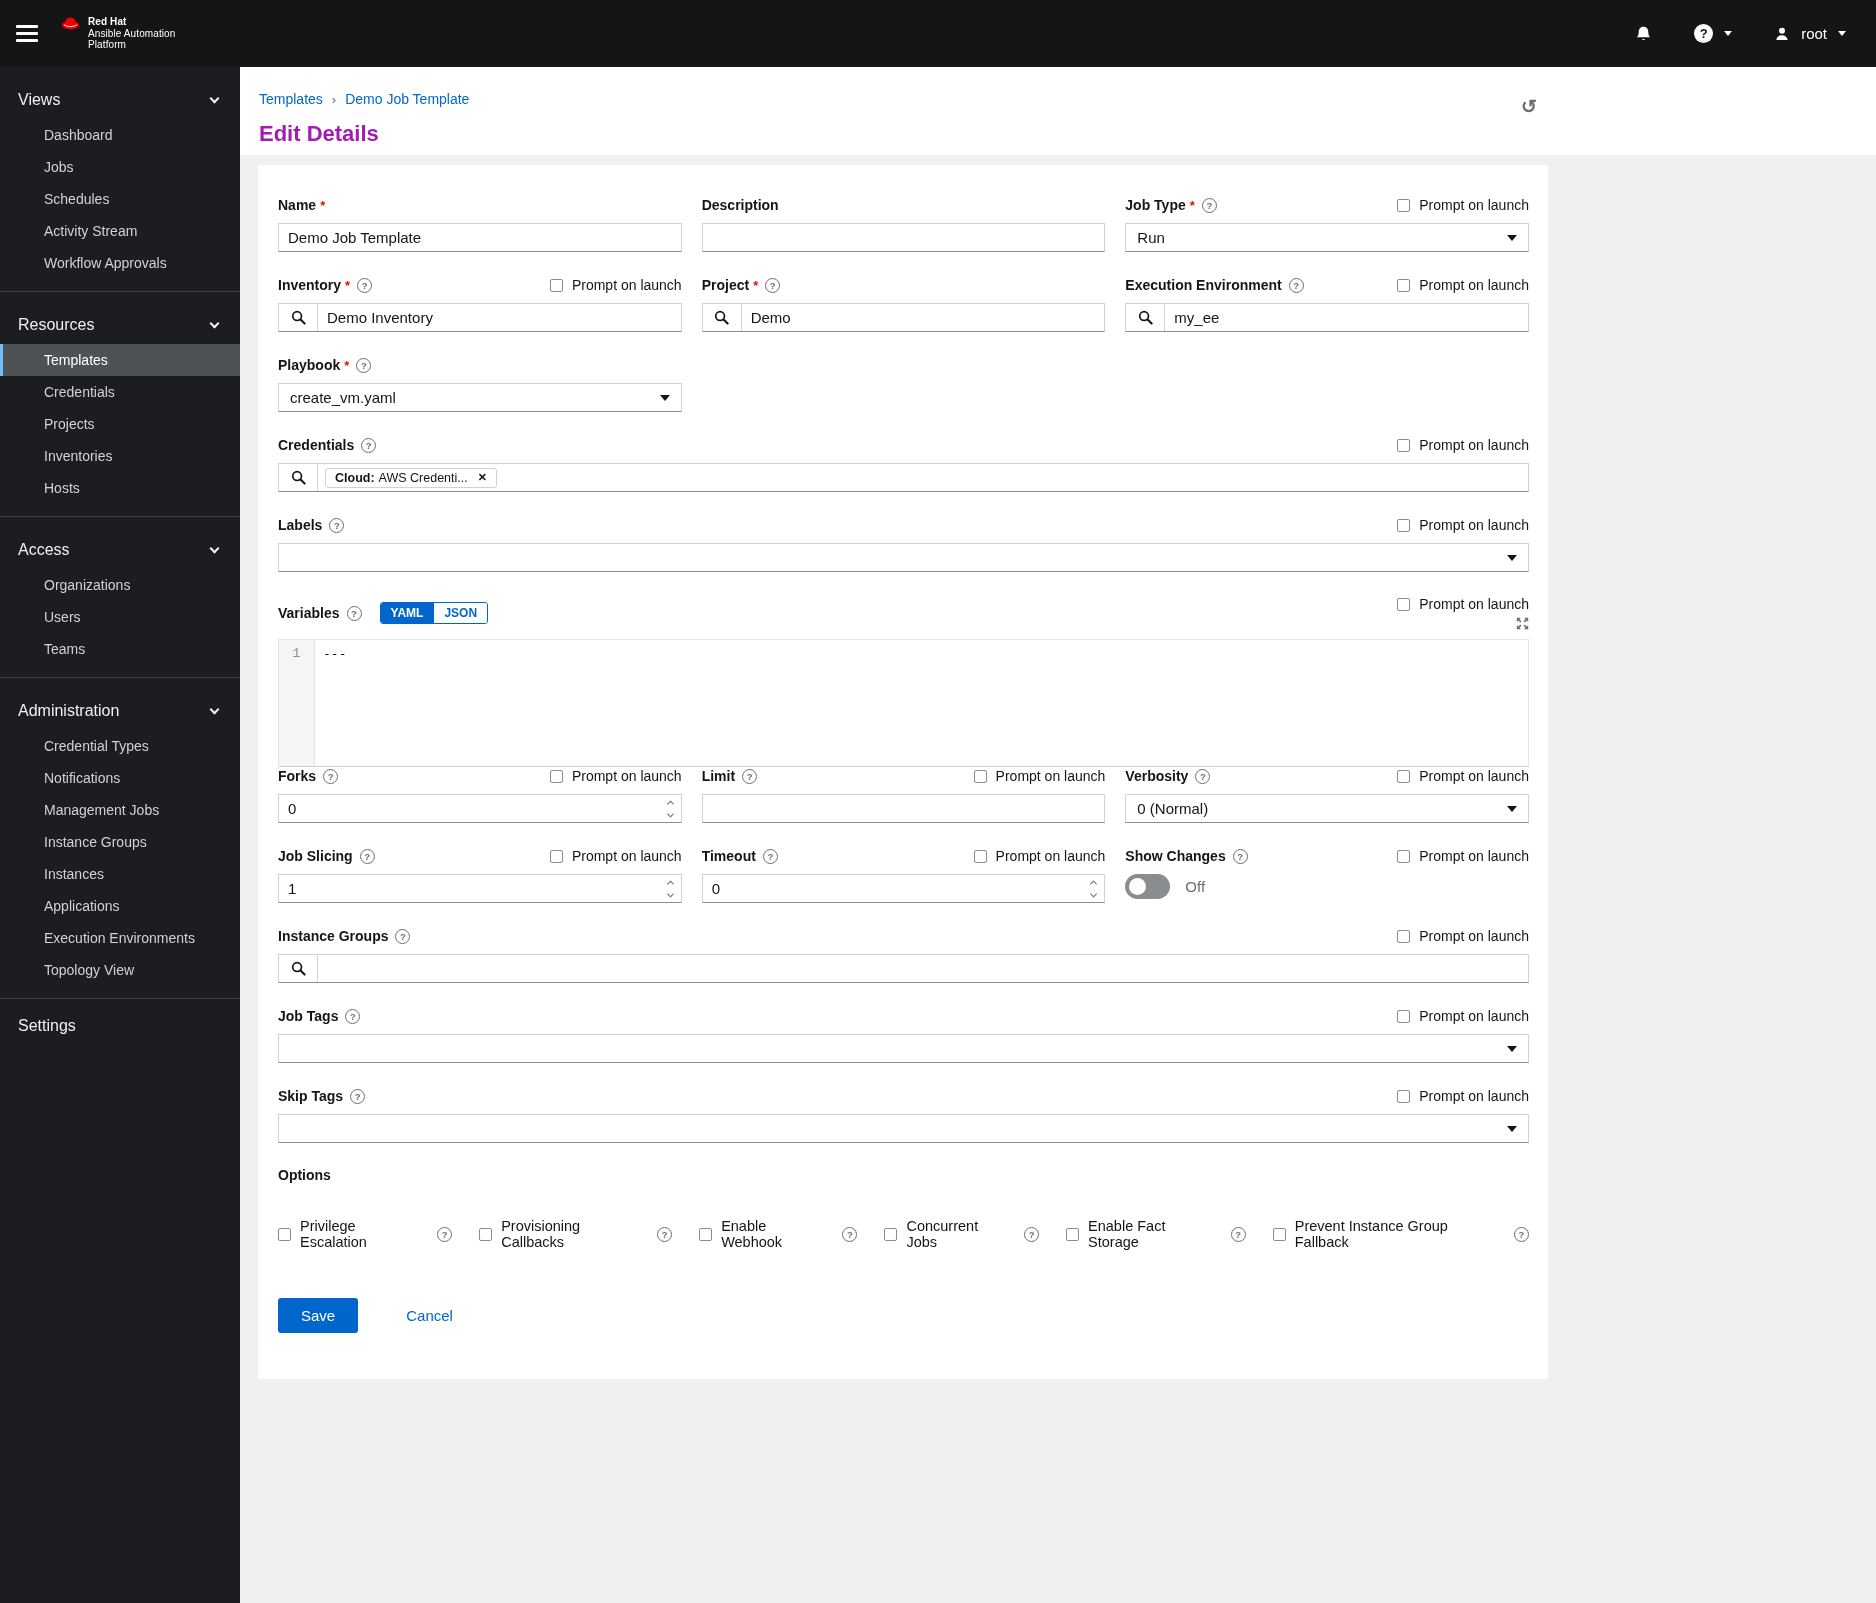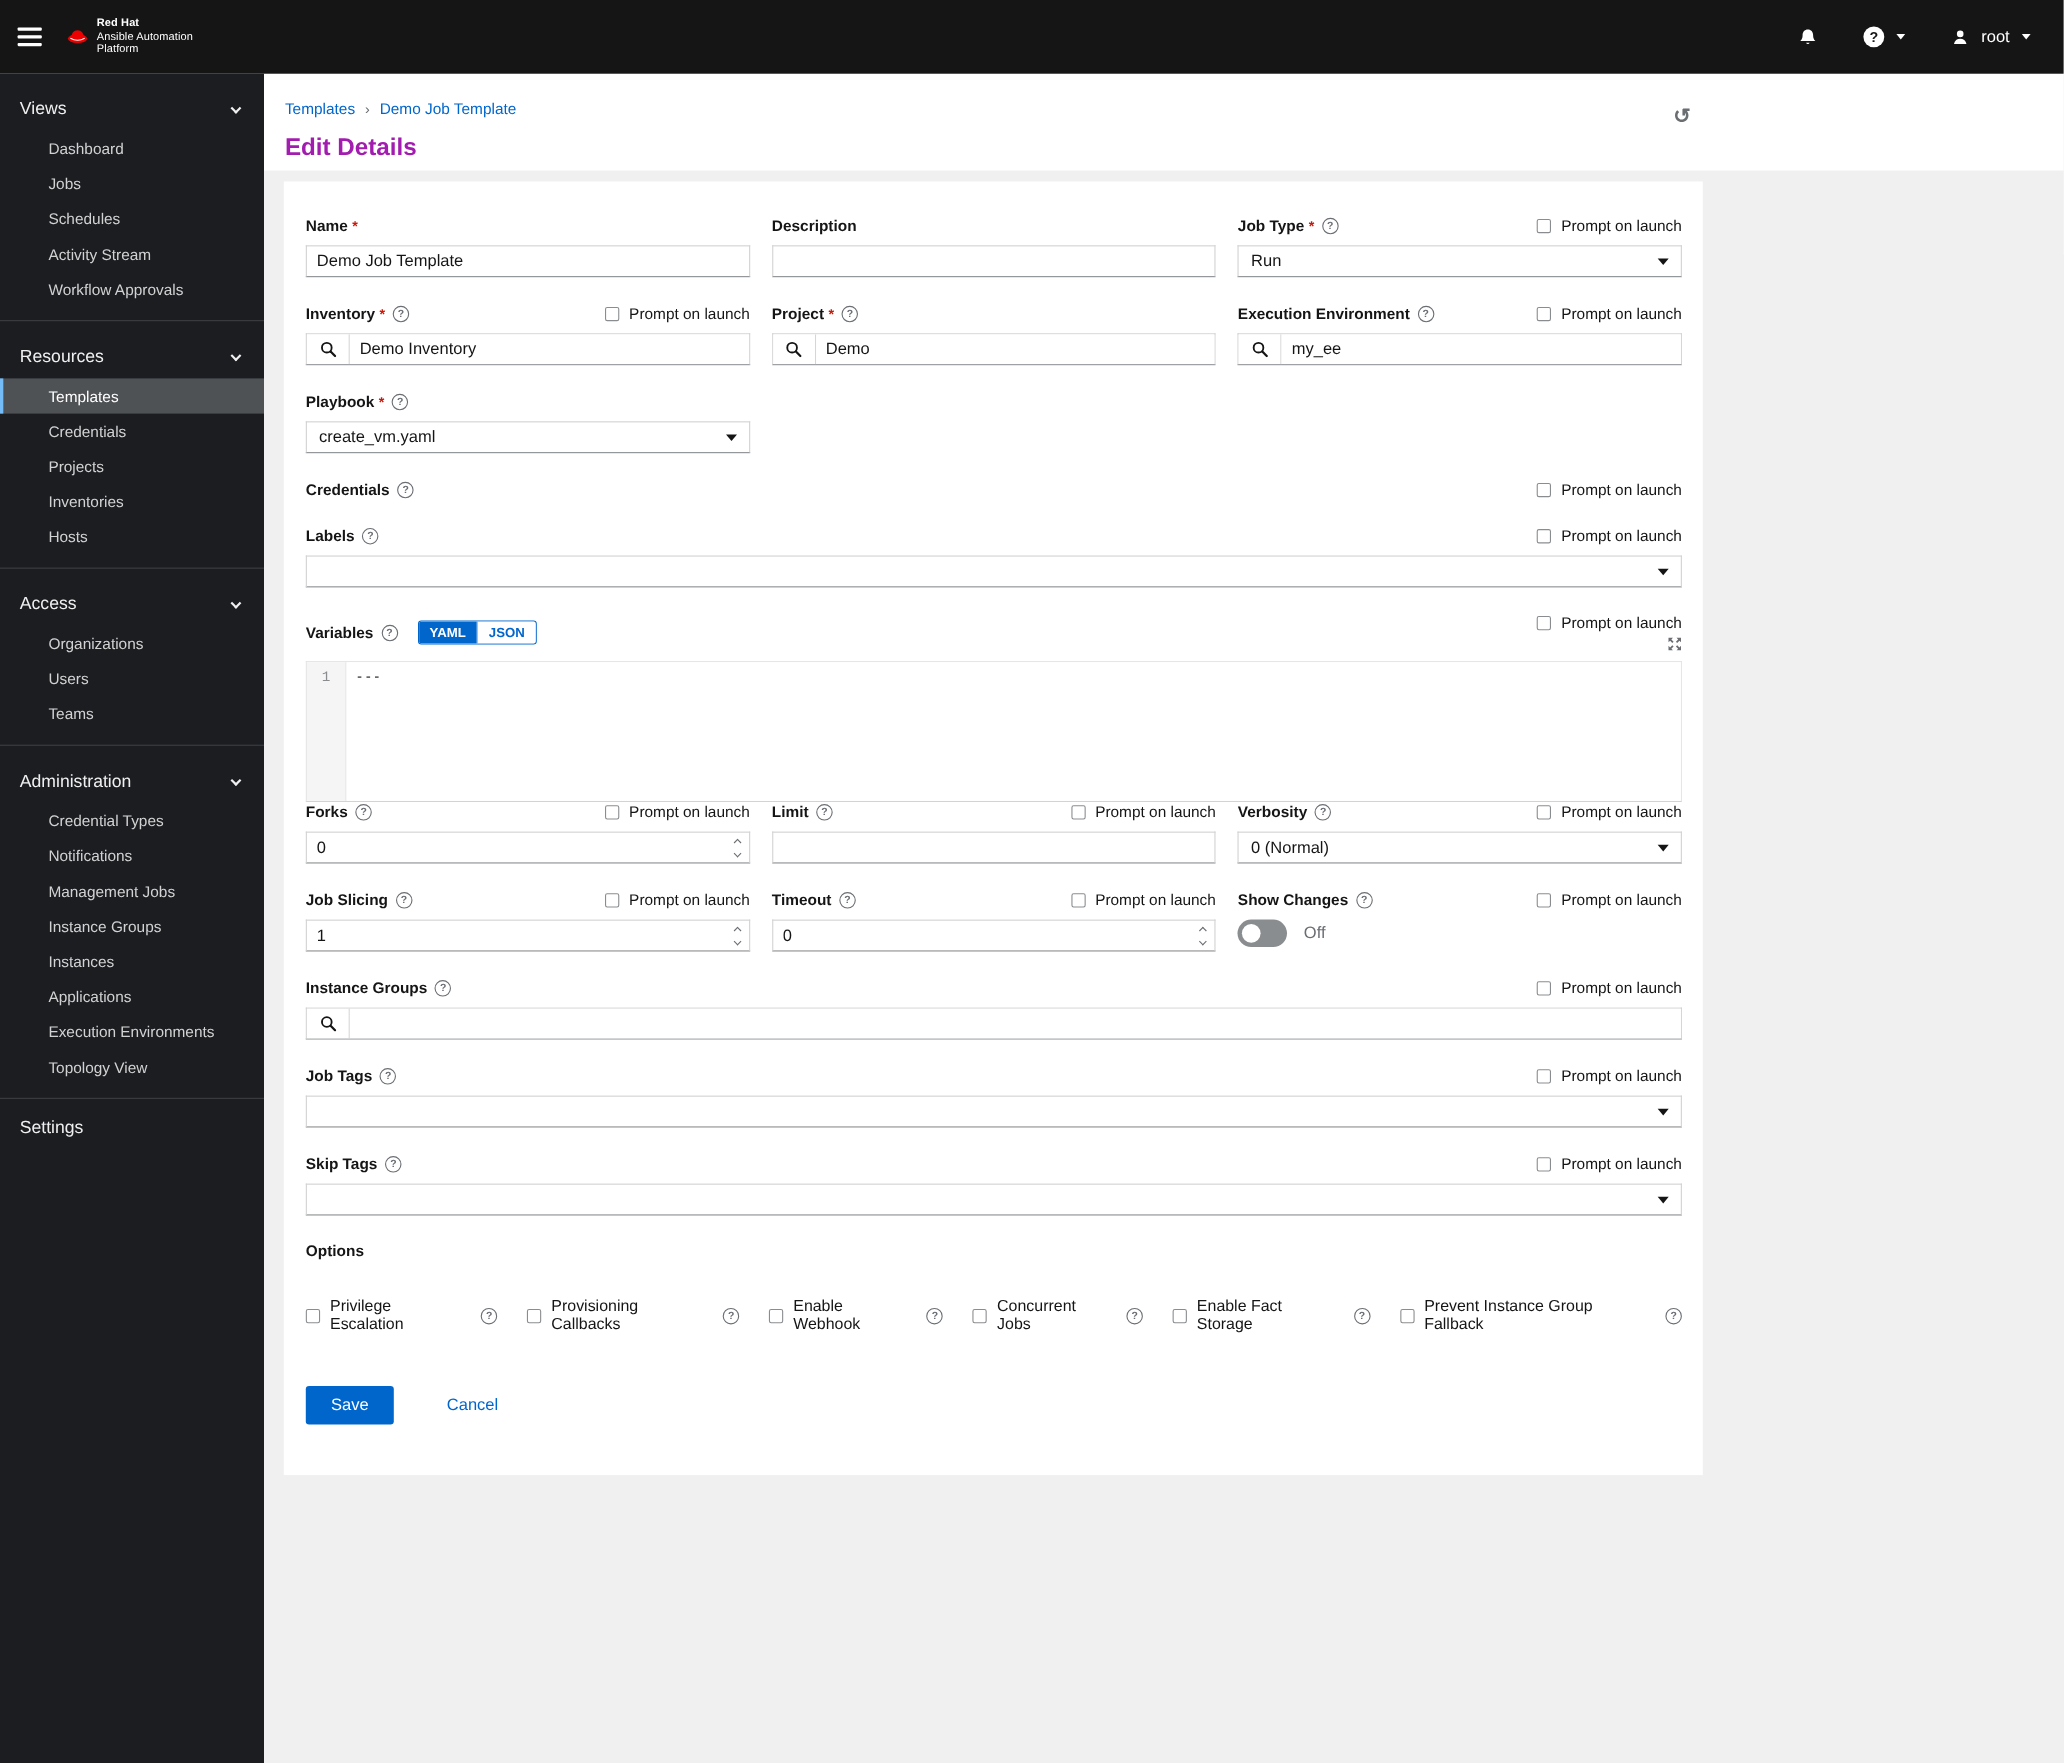--- a/index.html
+++ b/index.html
@@ -3,21 +3,21 @@
 <meta charset="utf-8">
 <style>
   * { margin:0; padding:0; box-sizing:border-box; }
   html,body { width:1876px; height:1603px; }
   body { font-family:"Liberation Sans", sans-serif; background:#f0f0f0; color:#151515; overflow:hidden; }
 
   
   .mh { position:absolute; top:0; left:0; width:1876px; height:67px; background:#151515; display:flex; align-items:center; padding-left:16px; z-index:10; }
   .burger { width:22px; display:flex; flex-direction:column; gap:4px; cursor:pointer; }
   .burger span { height:3px; background:#fff; border-radius:1px; }
-  .brand { margin-left:23px; display:flex; gap:8px; align-items:center; color:#fff; }
+  .brand { margin-left:23px; display:flex; gap:8px; align-items:flex-start; color:#fff; }
   .brand-txt { font-size:10px; line-height:1.18; letter-spacing:.1px; }
   .brand-txt .b1 { font-weight:700; }
   .mh-right { margin-left:auto; display:flex; align-items:center; gap:42px; padding-right:30px; }
   .mh-btn { display:flex; align-items:center; gap:11px; cursor:pointer; }
   .mh-qmark { width:19px; height:19px; background:#fff; color:#151515; border-radius:50%; font-size:13px; font-weight:700; display:flex; align-items:center; justify-content:center; }
   .wcaret { width:0; height:0; border-left:4.5px solid transparent; border-right:4.5px solid transparent; border-top:5px solid #fff; }
   .mh-user { color:#fff; font-size:15px; }
 
   
   .sb { position:absolute; top:67px; left:0; width:240px; height:1536px; background:#1b1d21; overflow:hidden; }
@@ -321,20 +321,35 @@
       <div class="fh">
         <div class="lg">
           <span class="lbl">Credentials</span>
           <span class="help">?</span>
         </div>
         <label class="pol">
           <span class="cbox"></span>
           <span>Prompt on launch</span>
         </label>
       </div>
+      <div class="srch">
+        <button class="srch-btn">
+          <svg width="15" height="15" viewBox="0 0 16 16">
+              <circle cx="6.5" cy="6.5" r="4.7" fill="none" stroke="#151515" stroke-width="1.8"></circle>
+              <line x1="10.2" y1="10.2" x2="14.5" y2="14.5" stroke="#151515" stroke-width="2.2" stroke-linecap="round"></line>
+            </svg>
+        </button>
+        <div class="chip-area">
+          <span class="chip">
+            <b>Cloud:</b>
+            <span>AWS Credenti...</span>
+            <span class="chip-x">✕</span>
+          </span>
+        </div>
+      </div>
     </div>
 
     <div class="rf">
       <div class="fh">
         <div class="lg">
           <span class="lbl">Labels</span>
           <span class="help">?</span>
         </div>
         <label class="pol">
           <span class="cbox"></span>

